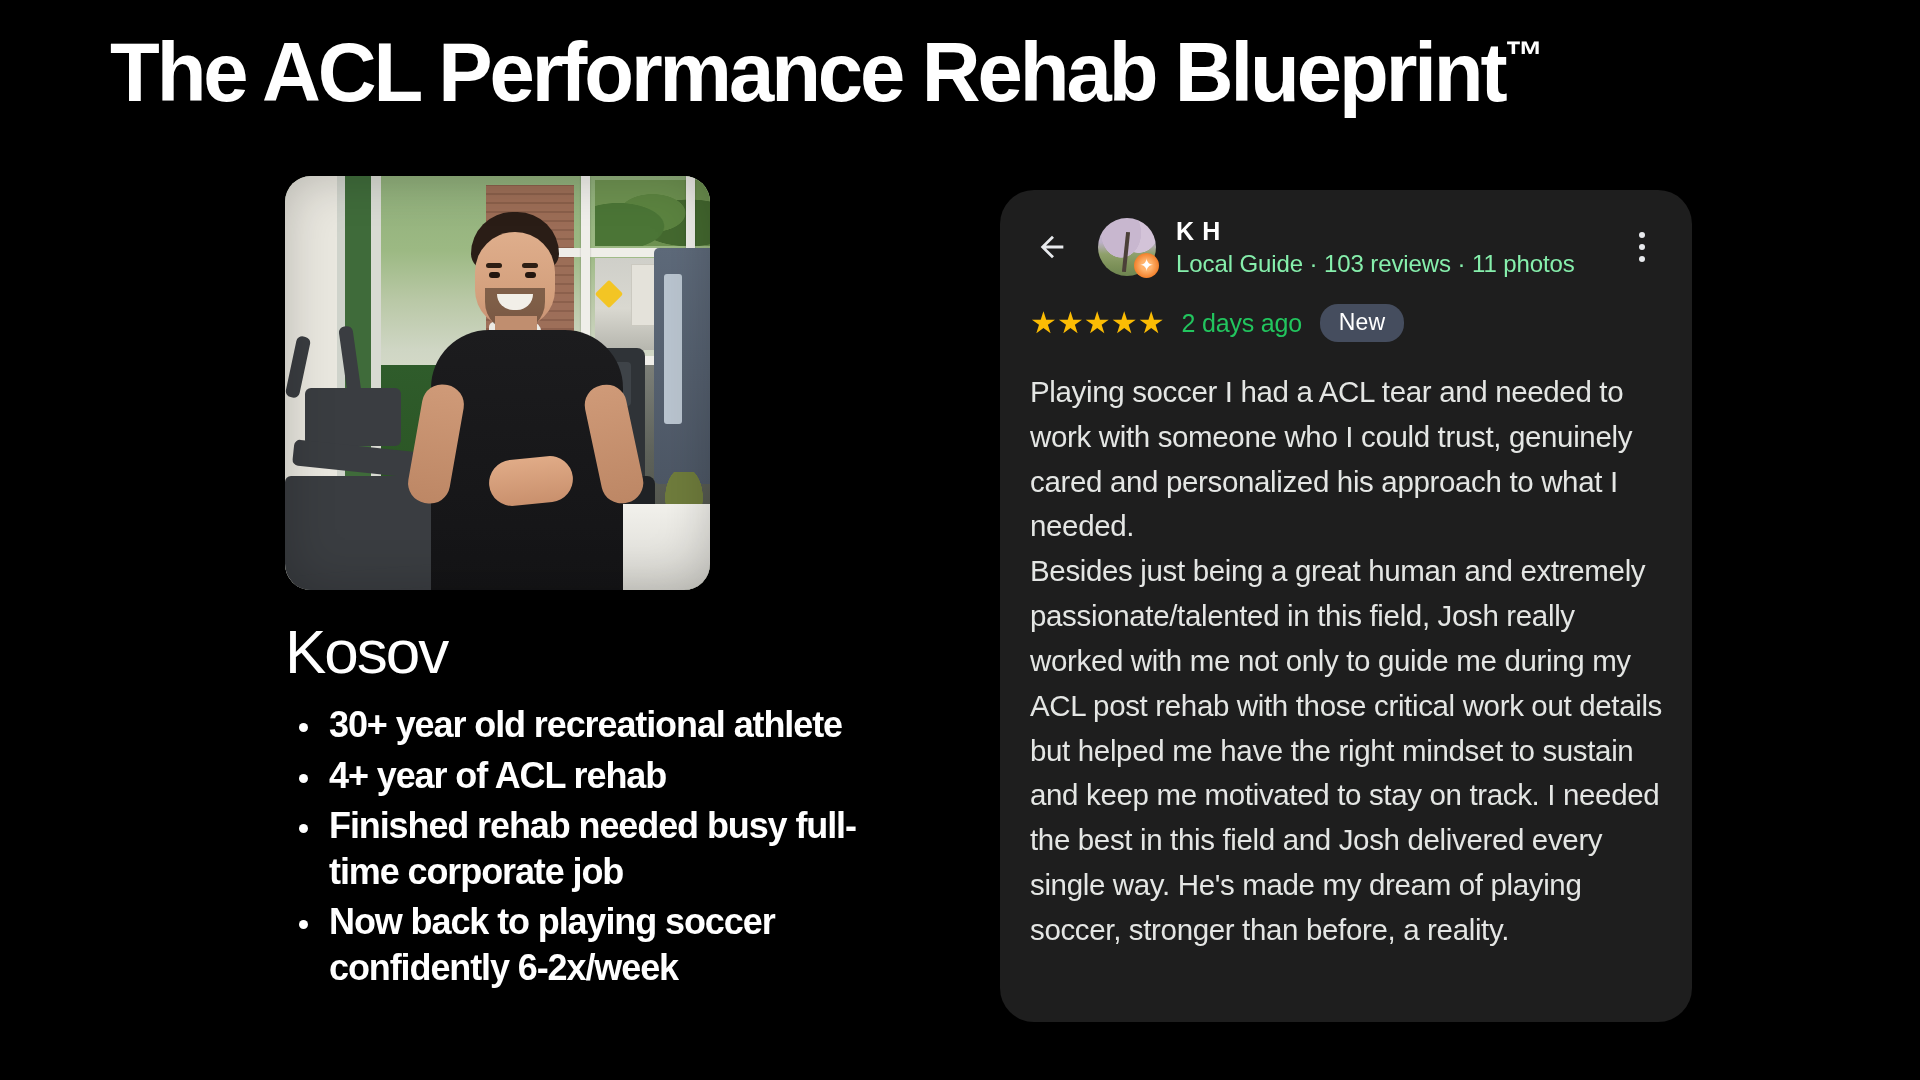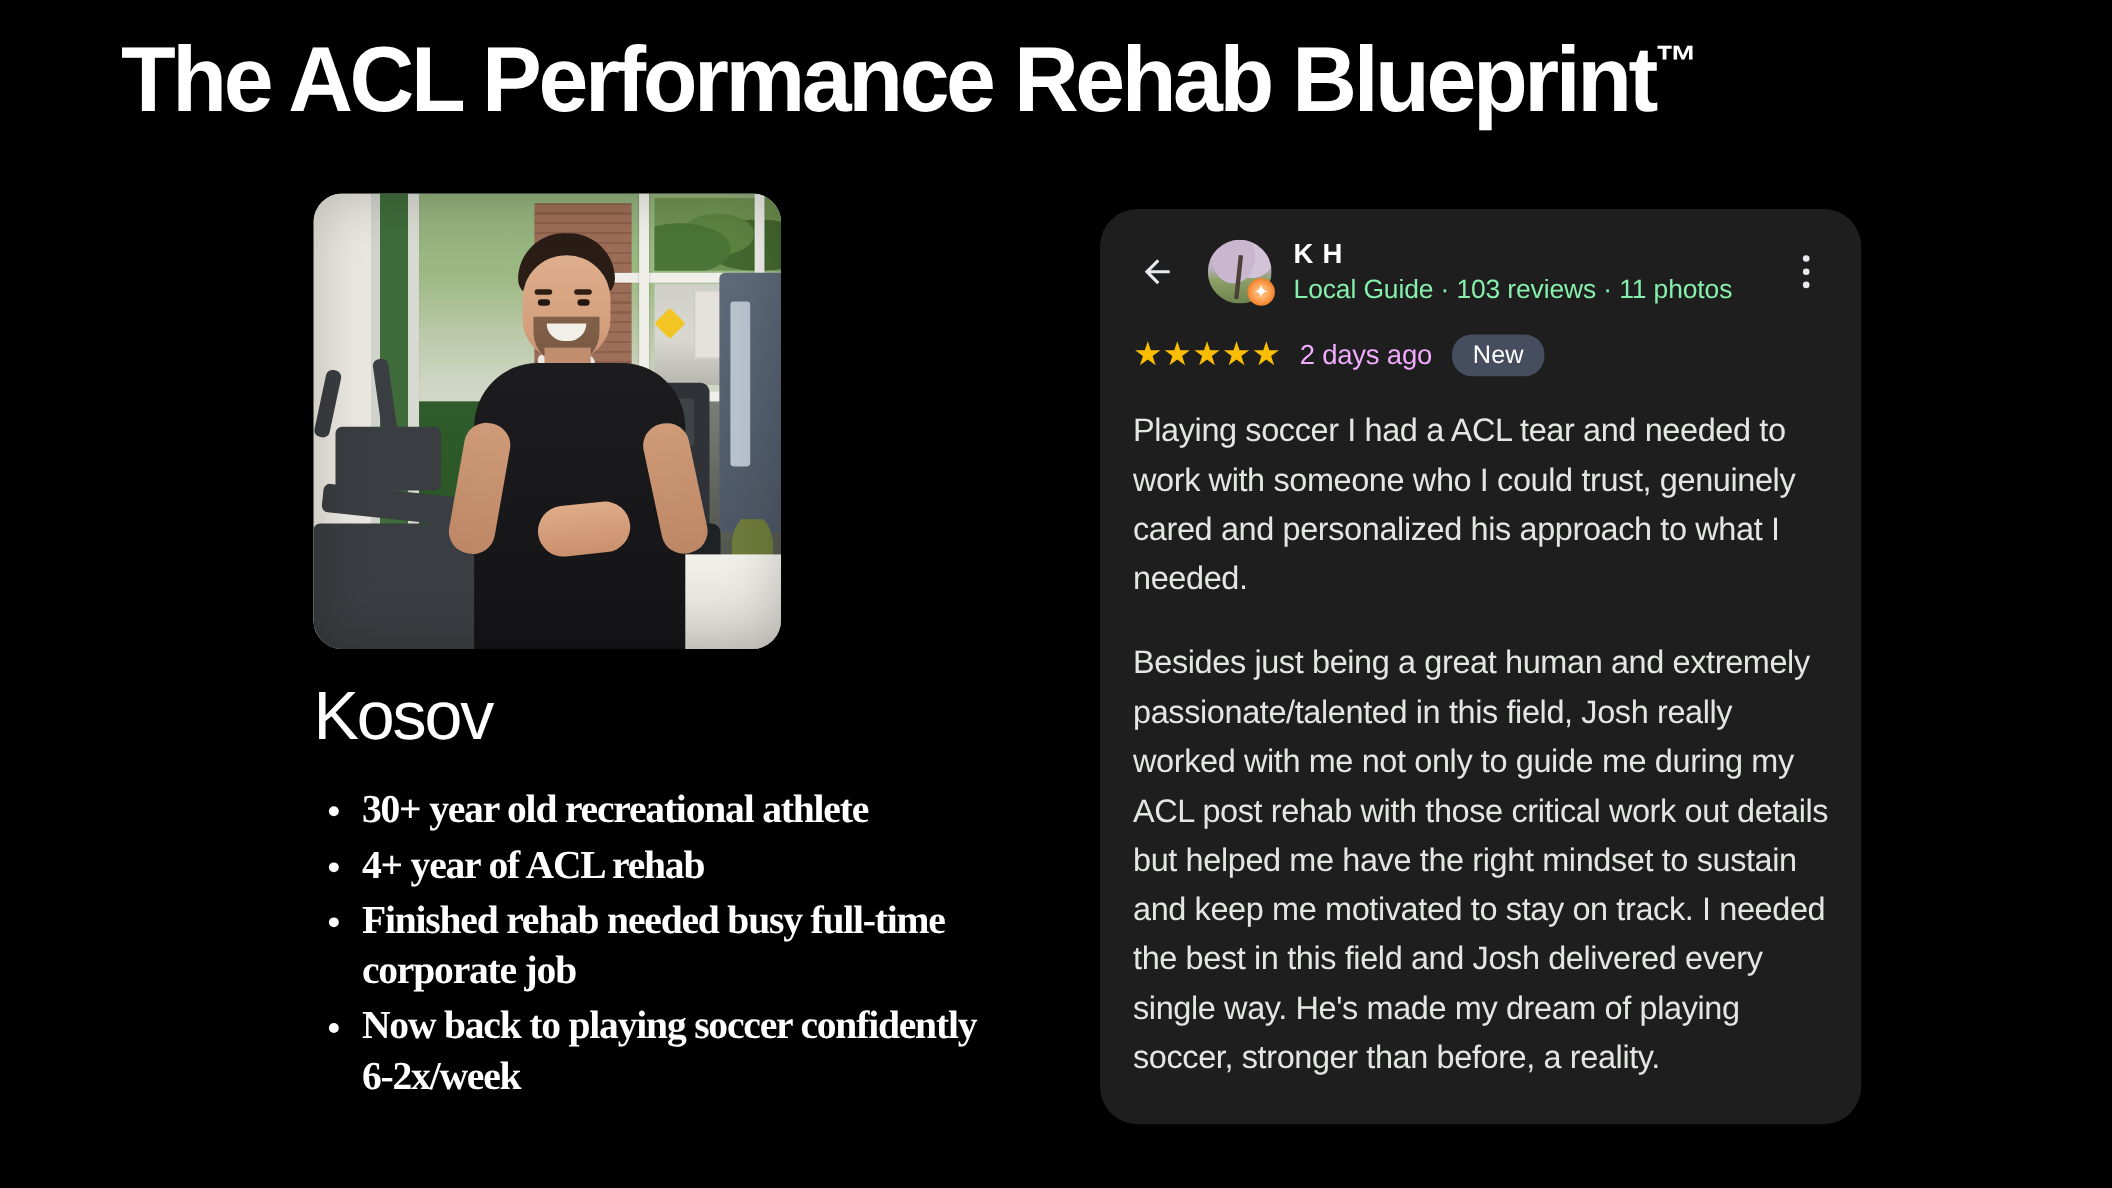--- a/index.html
+++ b/index.html
@@ -248,24 +248,23 @@
   
   .person-name {
     margin-top: 30px;
     font-size: 62px;
     font-weight: 400;
     letter-spacing: -2px;
     line-height: 1.04;
   }
 
   .bullets {
-    margin-top: 28px;
+    margin-top: 18px;
     list-style: none;
     width: 630px;
-    font-family: Liberation Serif, serif;
   }
   .bullets li {
     position: relative;
     padding-left: 44px;
     font-size: 36px;
     font-weight: 700;
     letter-spacing: -1.1px;
     line-height: 1.28;
     margin-bottom: 4px;
     color: #ffffff;
@@ -377,42 +376,42 @@
   .stars {
     display: flex;
     gap: 1px;
     color: #fbbc04;
     font-size: 30px;
     line-height: 1;
     letter-spacing: -1px;
   }
   .rev-date {
     font-size: 25px;
-    color: #f0abfc;
+    color: #22c55e;
     letter-spacing: -.2px;
   }
   .new-badge {
     background: #454d5e;
     color: #ffffff;
     font-size: 23px;
     font-weight: 500;
     padding: 7px 19px 8px;
     border-radius: 18px;
     line-height: 1;
     letter-spacing: .1px;
   }
 
   .rev-body {
     margin-top: 28px;
     font-size: 29.5px;
     line-height: 1.52;
     color: #e4e6e4;
     letter-spacing: -.35px;
   }
-  .rev-body p + p { margin-top: 32px; }
+  .rev-body p + p { }
 </style>
 </head>
 <body>
 
 <h1 class="headline"><span>The ACL Performance Rehab Blueprint</span><span class="tm">™</span></h1>
 
 <div class="left-col">
 
   <div class="photo-frame">
     <div class="ph-wall"></div>

